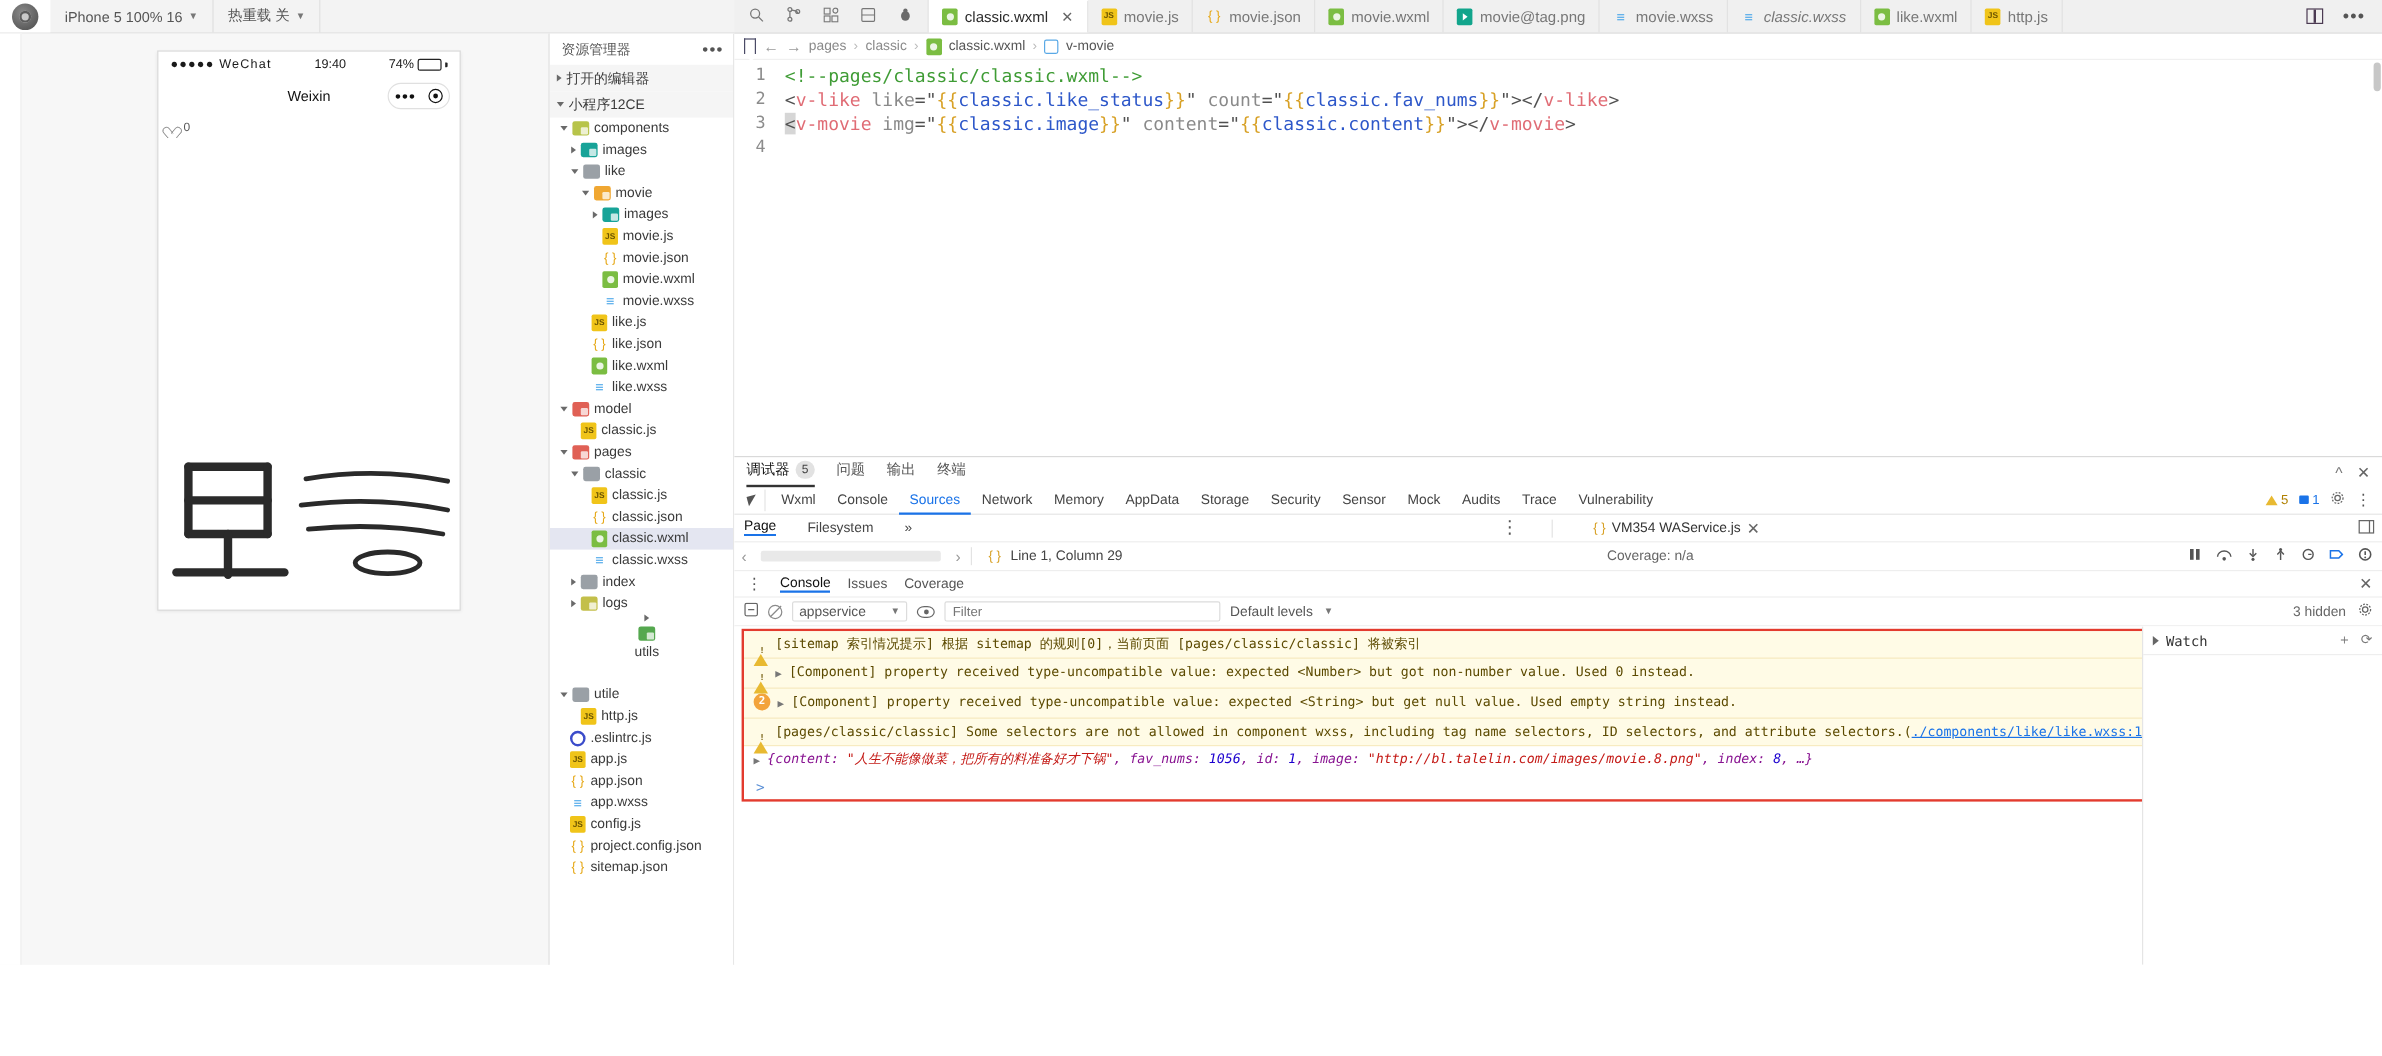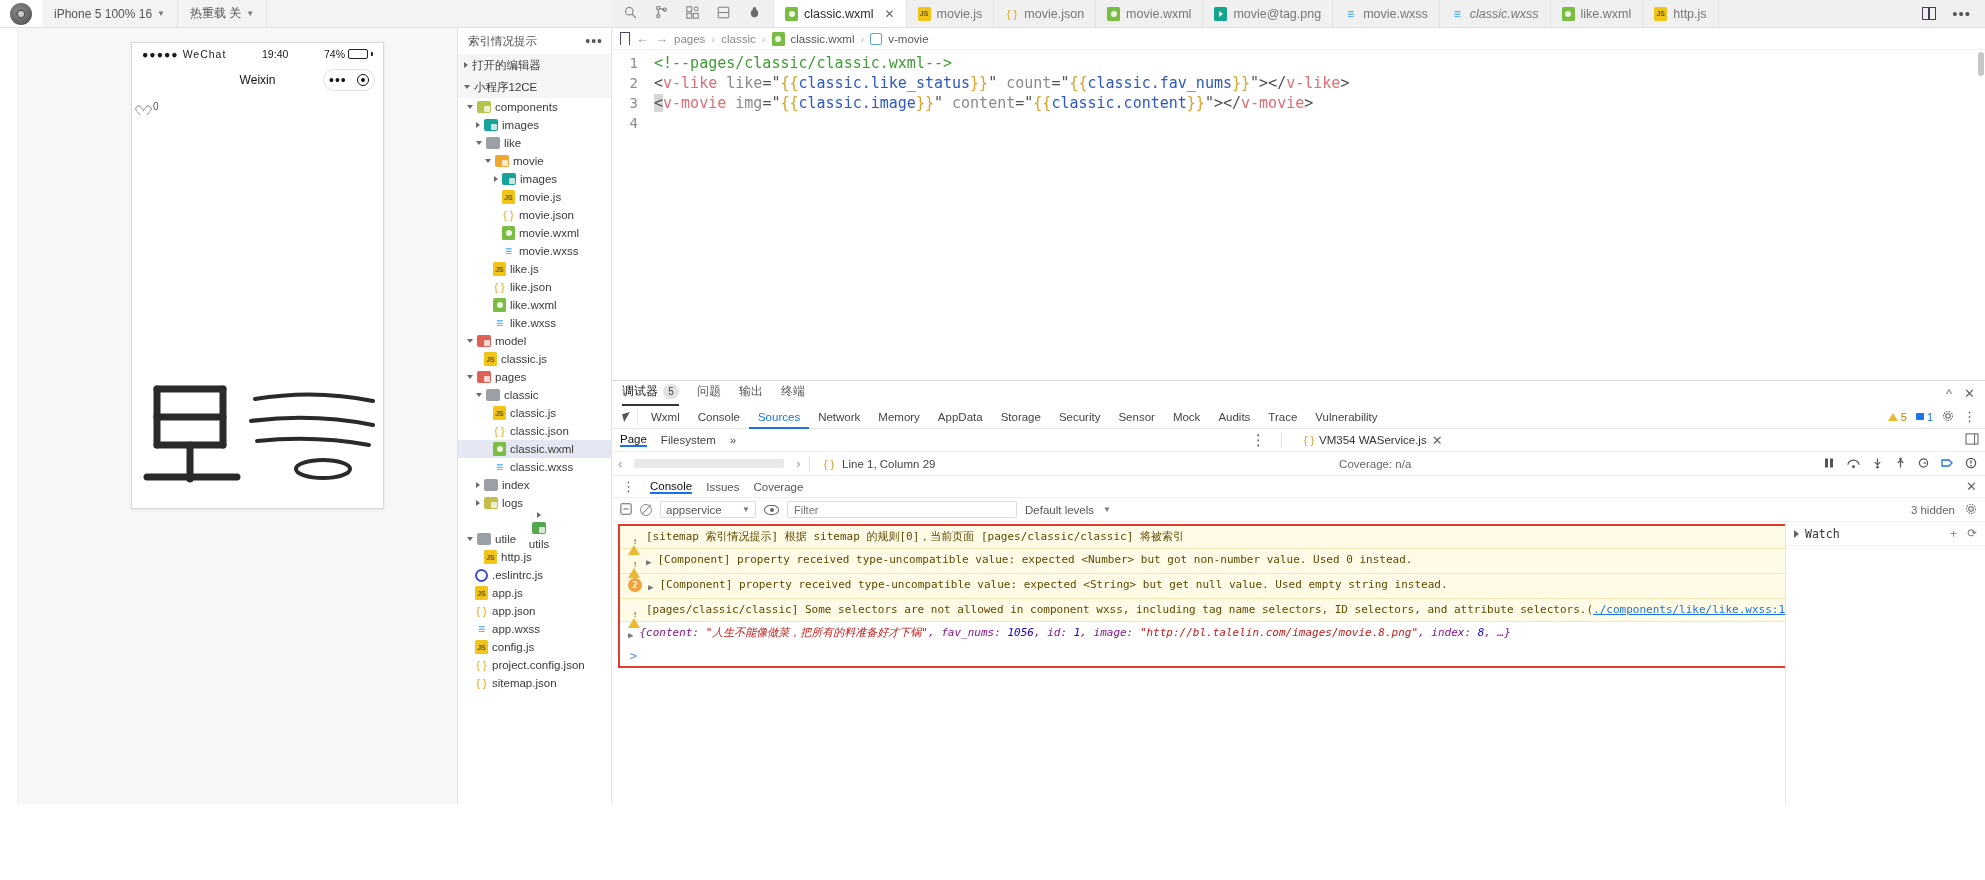--- a/index.html
+++ b/index.html
@@ -172,21 +172,21 @@
   .ic-cursor{width:0;height:0;border-left:8px solid #555;border-bottom:8px solid transparent; transform:rotate(-15deg);}
   .ptab{ padding:0 9px; height:24px; line-height:24px; cursor:pointer; white-space:nowrap;}
   .ptab.active{ color:#1a73e8; box-shadow: inset 0 -2px 0 #1a73e8;}
   .dt-panelbar-right{ margin-left:auto; display:flex; align-items:center; gap:9px; padding-right:8px; color:#666; font-size:11px;}
   .warn-pill{ display:inline-flex;align-items:center;gap:3px;color:#b08000;}
   .tri-warn{width:0;height:0;border-left:5px solid transparent;border-right:5px solid transparent;border-bottom:8px solid #e8b931;}
   .blue-pill{ display:inline-flex;align-items:center;gap:3px;color:#1a73e8;}
   .msg-sq{width:8px;height:7px;background:#1a73e8;border-radius:1px;}
 
   .dt-subbar{ height:23px; display:flex; align-items:center; font-size:11.5px; color:#444;
-              border-bottom:1px solid #eee; padding-left:8px; gap:14px;}
+              border-bottom:1px solid #eee; padding-left:8px; gap:26px;}
   .dt-subbar .st{cursor:pointer;}
   .dt-subbar .st.active{color:#111; box-shadow: inset 0 -2px 0 #1a73e8; padding-bottom:2px;}
   .vdivider{ width:1px; height:15px; background:#e3e3e3;}
   .file-chip{ display:flex; align-items:center; gap:5px; padding:0 8px; font-size:11.5px; color:#333;}
   .dt-subbar-right{margin-left:auto;display:flex;align-items:center;gap:10px;padding-right:6px;color:#666;}
 
   .dt-srcbar{ height:24px; display:flex; align-items:center; border-bottom:1px solid #eee;
               font-size:11.5px; color:#444; padding-left:6px; gap:8px;}
   .src-scroll{ width:150px; height:9px; background:#e9e9e9; border-radius:2px; margin:0 4px;}
   .dt-srcbar-right{margin-left:auto;display:flex;align-items:center;gap:12px;padding-right:8px;color:#555;}
@@ -395,21 +395,21 @@
               <path d="M124 68 q58 -6 112 4"></path>
             </g>
             <ellipse cx="190" cy="96" rx="27" ry="9" fill="none" stroke="#2a2a2a" stroke-width="4"></ellipse>
           </svg>
         </div>
       </div>
     </div>
 
     <div class="explorer">
       <div class="exp-head">
-        <span>索引情况提示</span>
+        <span>资源管理器</span>
         <span class="ic-dots">•••</span>
       </div>
       <div class="exp-sec">
         <span class="tri"></span>
         <span>打开的编辑器</span>
       </div>
       <div class="exp-sec">
         <span class="tri open"></span>
         <span>小程序12CE</span>
       </div>
@@ -527,21 +527,21 @@
           <div class="trow" style="padding-left: 18px;">
             <span class="tri"></span>
             <span class="fold olive"></span>
             <span>logs</span>
           </div>
           <div class="trow" style="padding-left: 9px; flex-direction: column;">
             <span class="tri"></span>
             <span class="fold kgreen"></span>
             <span>utils</span>
           </div>
-          <div class="trow" style="padding-left: 9px;">
+          <div class="trow" style="padding-left: 9px; margin-top: 40px;">
             <span class="tri open"></span>
             <span class="fold grey"></span>
             <span>utile</span>
           </div>
           <div class="trow" style="padding-left: 18px;">
             <span class="tri hide"></span>
             <span class="ft ft-js">JS</span>
             <span>http.js</span>
           </div>
           <div class="trow" style="padding-left: 9px;">

